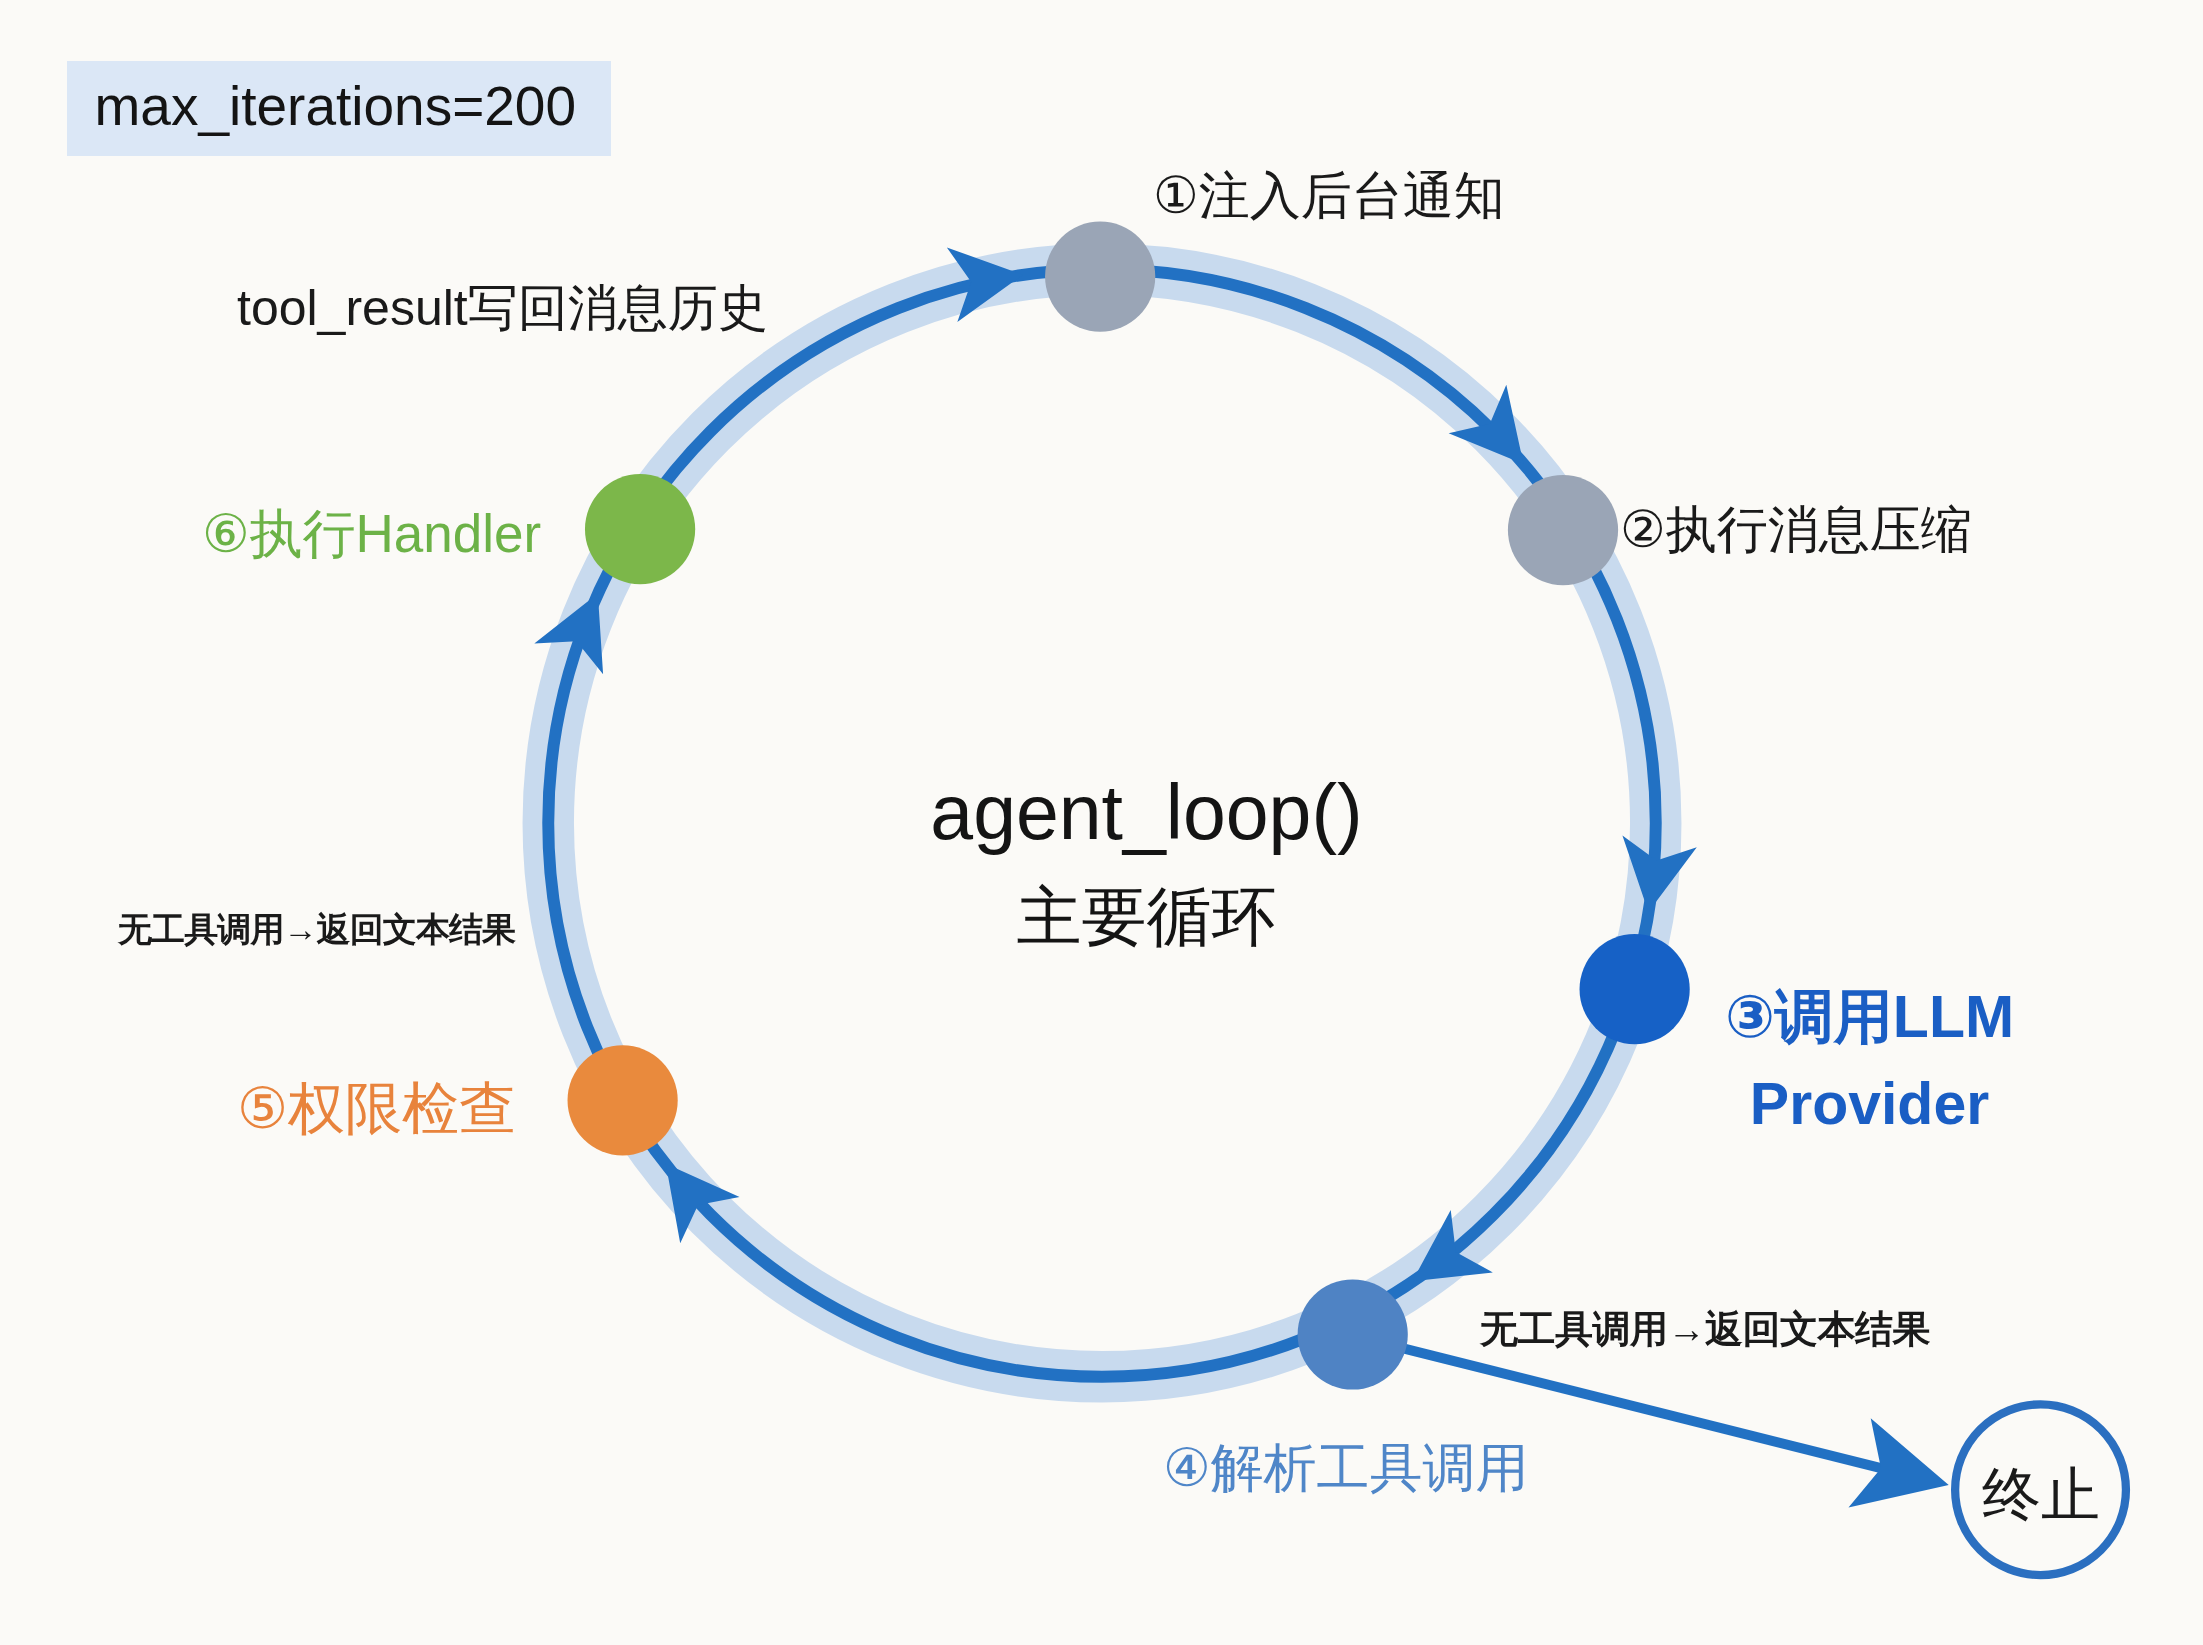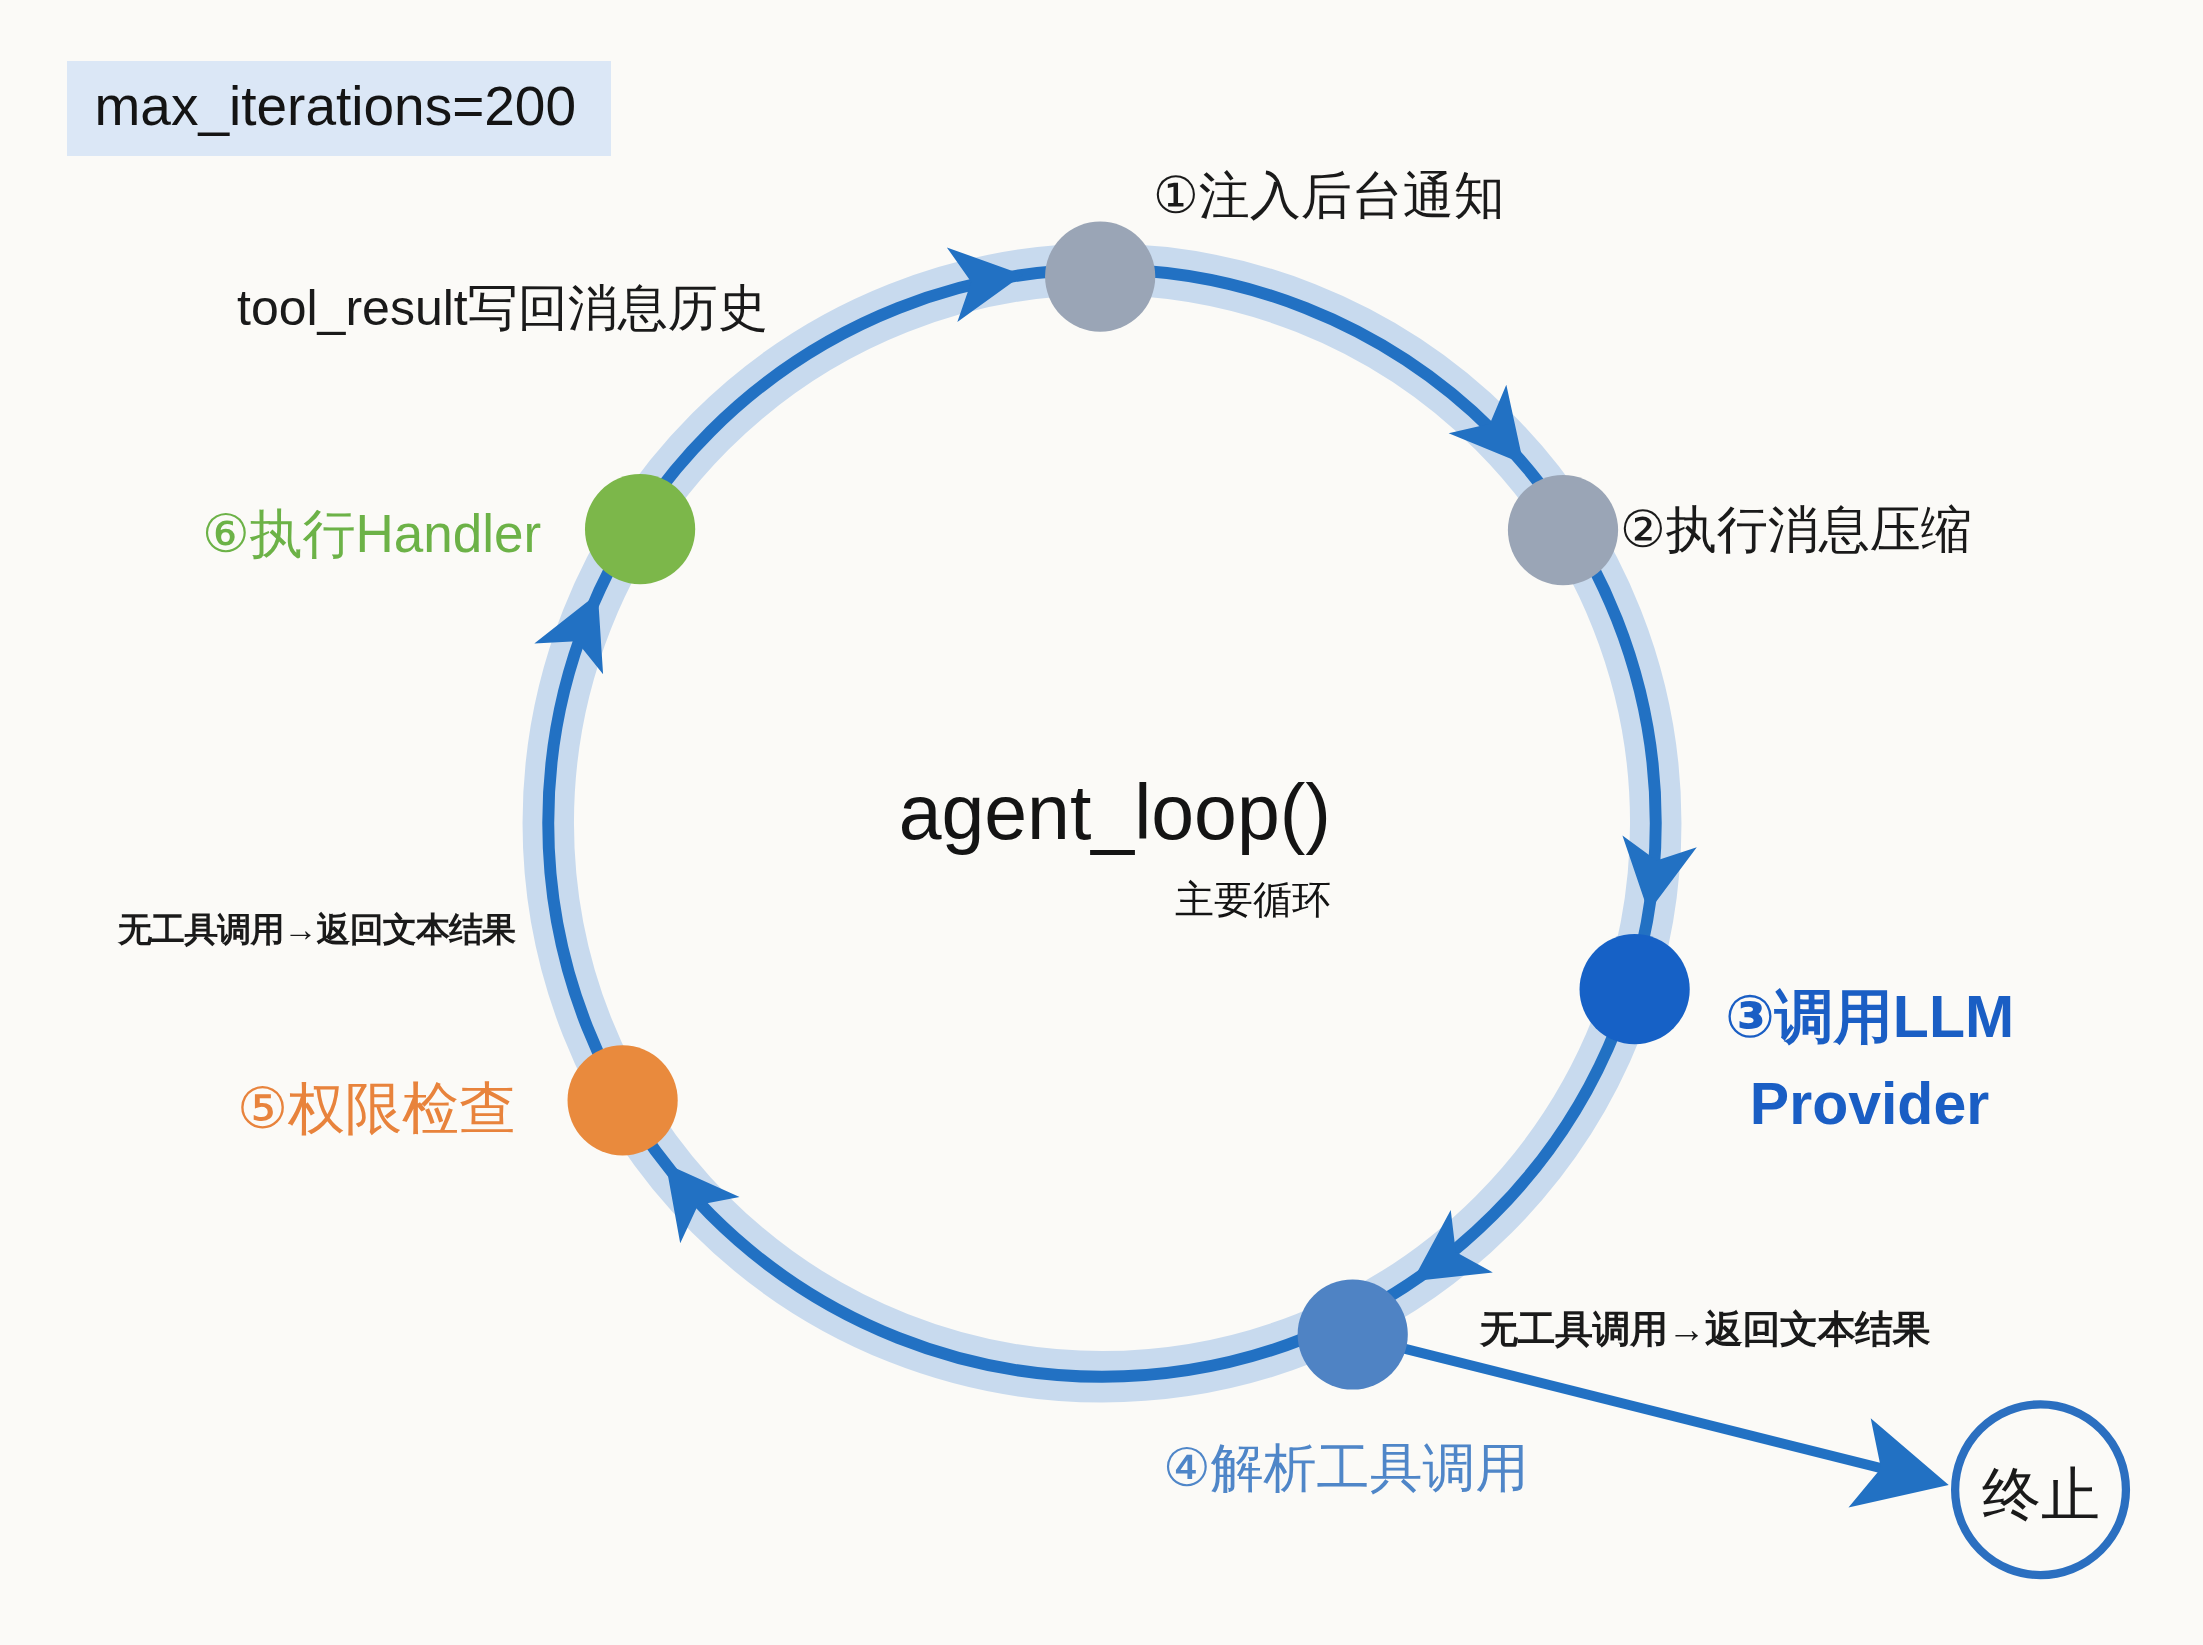--- a/index.html
+++ b/index.html
@@ -21,23 +21,23 @@
   .step2 { left:1620px; top:496px; font-size:51px; font-weight:500;text-align:right; }
   .step3 {
     left:1704px; top:974px; width:331px; text-align:center;
     font-size:59px; font-weight:700; line-height:1.48;
   }
   .step4 { left:1163px; top:1433px; font-size:53px; font-weight:500; }
   .step5 { left:237px; top:1071px; font-size:57px; font-weight:500; }
   .step6 { left:202px; top:499px; font-size:53px; font-weight:500; }
   .note-left  { left:118px; top:907px;  font-size:34px; font-weight:700; letter-spacing:-0.9px; }
   .note-right { left:1480px; top:1304px; font-size:38px; font-weight:700; letter-spacing:-0.5px; }
-  .center-box { left:872px; top:768px; width:459px; text-align:right; white-space:nowrap; }
+  .center-box { left:917px; top:768px; width:459px; text-align:center; white-space:nowrap; }
   .center-title { font-size:77px; font-weight:500; line-height:1.15; color:#141414; }
-  .center-subtitle { font-size:39px; font-weight:500; margin-top:16.5px; color:#141414; }
+  .center-subtitle { font-size:65px; font-weight:500; margin-top:16.5px; color:#141414; }
   .terminate-label { left:1949px; top:1456px; width:184px; text-align:center; font-size:59px; font-weight:500; }
 </style>
 </head>
 <body style="background: rgb(251, 250, 247);">
 
 <div id="canvas">
 
   <svg class="layer" viewBox="0 0 2400 1792">
 
     <circle cx="1200" cy="896" r="603" fill="none" stroke-width="56" stroke="#c8daee"></circle>

